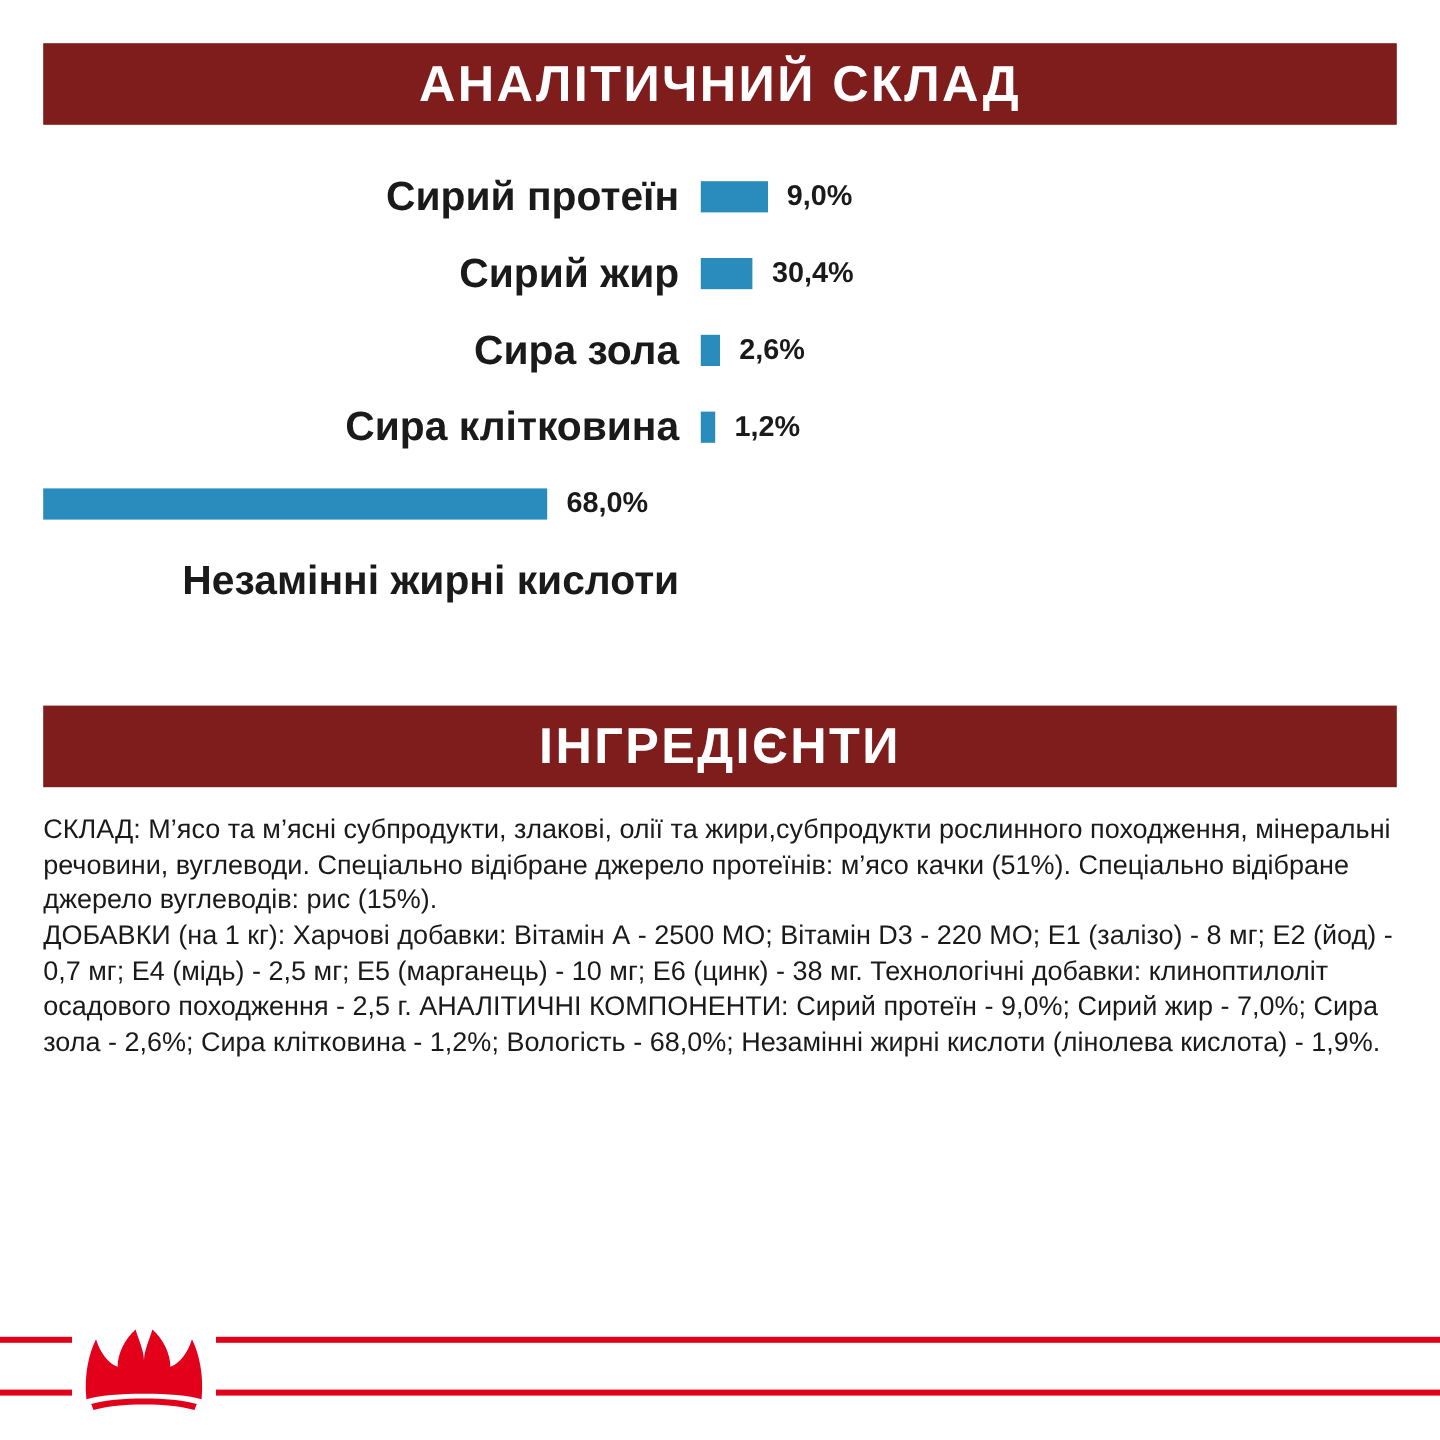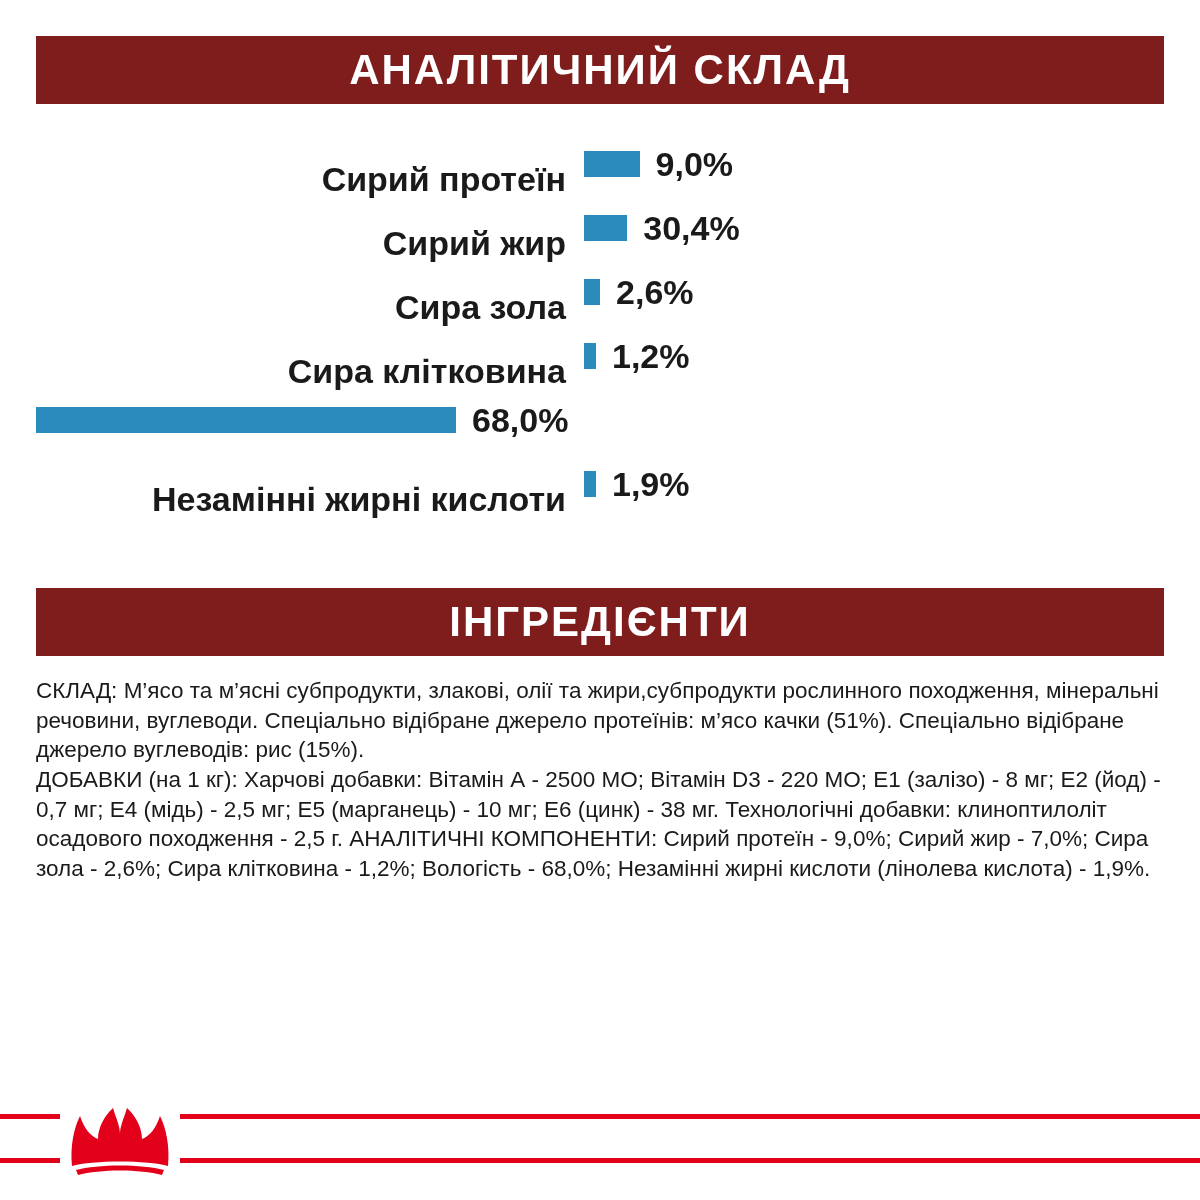--- a/index.html
+++ b/index.html
@@ -55,21 +55,21 @@
   
   .chart {
     position: absolute;
     top: 132px;
     left: 36px;
     width: 1128px;
     height: 430px;
   }
   .chart-row {
     display: flex;
-    align-items: flex-end;
+    align-items: center;
     height: 64px;
   }
   .chart-label {
     width: 548px;
     text-align: right;
     padding-right: 18px;
     box-sizing: border-box;
     font-size: 34px;
     font-weight: bold;
     color: #1a1a1a;
@@ -81,21 +81,21 @@
     display: flex;
     align-items: center;
     height: 100%;
   }
   .chart-bar {
     height: 26px;
     background: #2a8cbd;
     flex-shrink: 0;
   }
   .chart-value {
-    font-size: 34px;
+    font-size: 24px;
     font-weight: bold;
     color: #1a1a1a;
     padding-left: 16px;
     white-space: nowrap;
     line-height: 1;
   }
 
   
   .ingredients-text {
     position: absolute;
@@ -179,24 +179,20 @@
         </div>
       </div>
       <div class="chart-row">
         <div class="chart-bar-wrap">
           <div class="chart-bar" style="width: 420px;"></div>
           <div class="chart-value">68,0%</div>
         </div>
       </div>
       <div class="chart-row">
         <div class="chart-label">Незамінні жирні кислоти</div>
-        <div class="chart-bar-wrap">
-          <div class="chart-bar" style="width: 12px;"></div>
-          <div class="chart-value">1,9%</div>
-        </div>
       </div>
     </div>
 
   <div class="section-bar" id="ingredients-bar">
     <span class="section-title">ІНГРЕДІЄНТИ</span>
   </div>
 
   <div class="ingredients-text">
     <b>СКЛАД:</b><span> М’ясо та м’ясні субпродукти, злакові, олії та жири,субпродукти рослинного походження, мінеральні речовини, вуглеводи. Спеціально відібране джерело протеїнів: м’ясо качки (51%). Спеціально відібране джерело вуглеводів: рис (15%).</span><br>
     <b>ДОБАВКИ (на 1 кг):</b><span> Харчові добавки: Вітамін А - 2500 МО; Вітамін D3 - 220 МО; Е1 (залізо) - 8 мг; Е2 (йод) - 0,7 мг; Е4 (мідь) - 2,5 мг; Е5 (марганець) - 10 мг; Е6 (цинк) - 38 мг. Технологічні добавки: клиноптилоліт осадового походження - 2,5 г. </span><b>АНАЛІТИЧНІ КОМПОНЕНТИ:</b><span> Сирий протеїн - 9,0%; Сирий жир - 7,0%; Сира зола - 2,6%; Сира клітковина - 1,2%; Вологість - 68,0%; Незамінні жирні кислоти (лінолева кислота) - 1,9%.</span>

